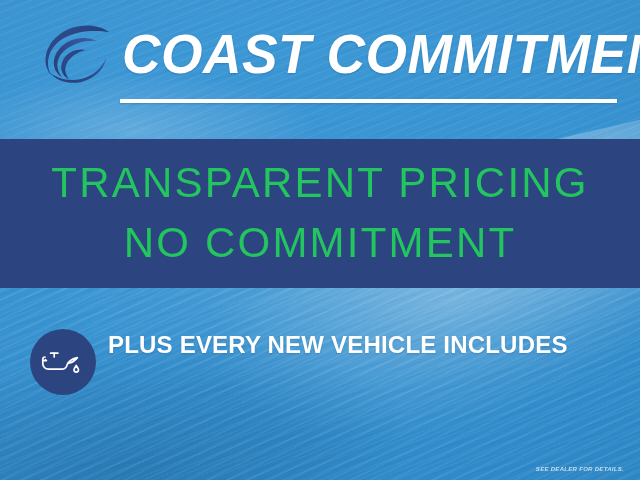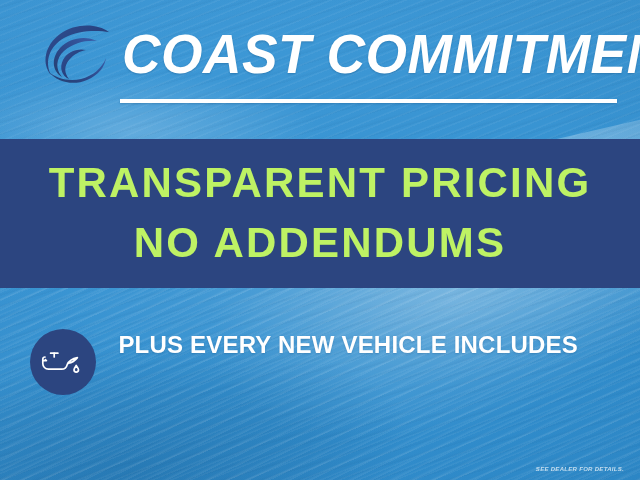--- a/index.html
+++ b/index.html
@@ -166,23 +166,23 @@
     top: 139px;
     width: 640px;
     height: 149px;
     background: #2c4580;
   }
   .navy-band .band-line {
     position: absolute;
     left: 0;
     width: 640px;
     text-align: center;
-    color: #bef264;
-    font-family: "Liberation Sans", sans-serif;
-    font-weight: bold;
+    color: #22c55e;
+    font-family: "Liberation Sans", sans-serif;
+    font-weight: normal;
     font-size: 42px;
     line-height: 48px;
     letter-spacing: 2.2px;
     white-space: nowrap;
   }
   .band-line-1 { top: 20px; }
   .band-line-2 { top: 80px; }
 
   
   .promo {
@@ -204,21 +204,21 @@
   .promo-badge svg {
     position: absolute;
     left: 11px;
     top: 17px;
   }
   .promo-text {
     position: absolute;
     left: 108px;
     top: 5px;
     width: 470px;
-    text-align: right;
+    text-align: left;
     color: #ffffff;
     font-family: "Liberation Sans", sans-serif;
     font-weight: bold;
     font-size: 24px;
     line-height: 30px;
     letter-spacing: 0.2px;
     white-space: nowrap;
     text-shadow: 0 1px 2px rgba(12,60,105,0.22);
   }
   .promo-text .l2 { display: block; }
@@ -278,21 +278,21 @@
       </svg>
     </div>
 
     <div class="brand-title">COAST COMMITMENT</div>
 
     <div class="divider"></div>
   </div>
 
   <div class="navy-band">
     <div class="band-line band-line-1">TRANSPARENT PRICING</div>
-    <div class="band-line band-line-2">NO ADDENDUMS</div>
+    <div class="band-line band-line-2">NO COMMITMENT</div>
   </div>
 
   <div class="promo">
 
     <div class="promo-badge">
       <svg width="44" height="32" viewBox="0 0 44 32" xmlns="http://www.w3.org/2000/svg">
         <g fill="none" stroke="#ffffff" stroke-width="1.7" stroke-linecap="round" stroke-linejoin="round">
 
           <path d="M4,11 C2.6,11 1.8,12 1.8,13.3 L1.8,17.5
                    C1.8,20.6 4.2,23.2 7.4,23.2

